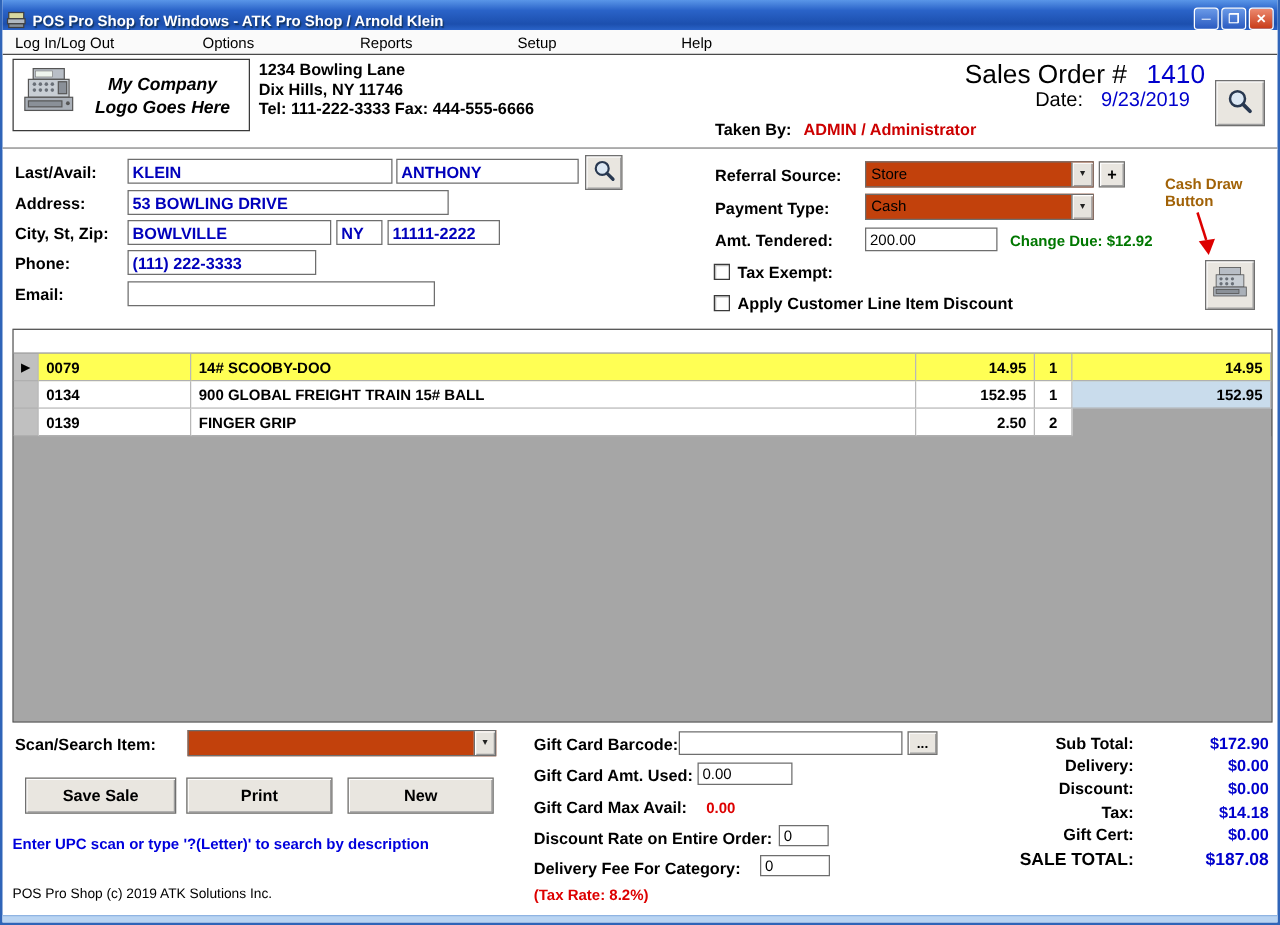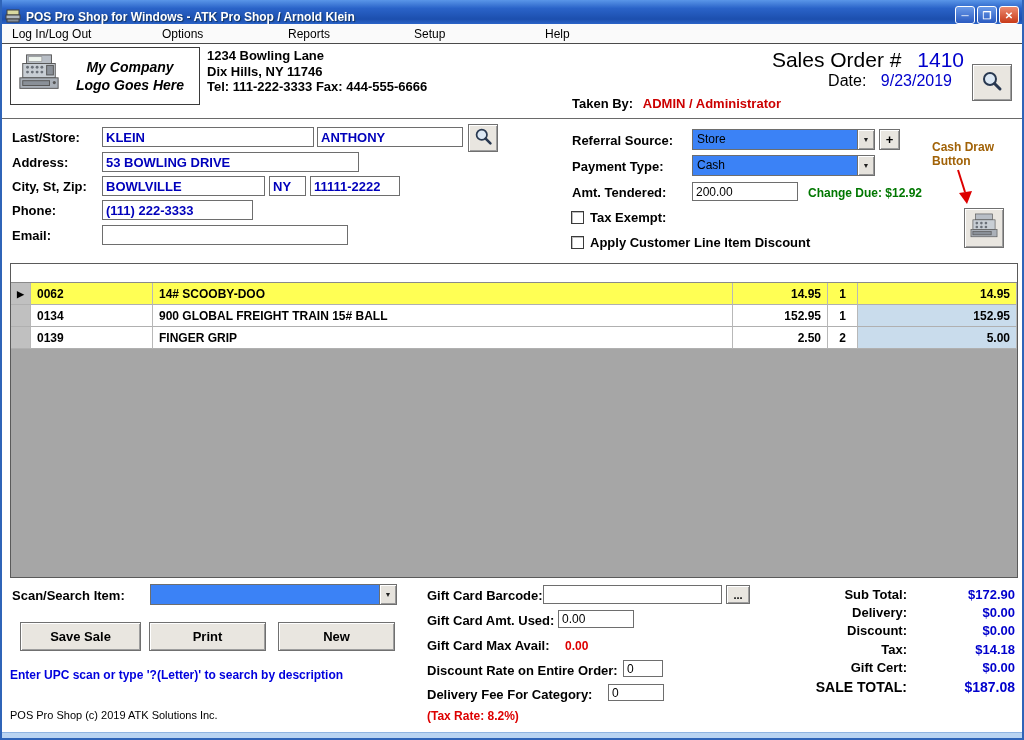--- a/index.html
+++ b/index.html
@@ -40,21 +40,21 @@
     padding:0 3px; outline:none;
   }
   .field.num { font-weight:normal; color:#000; font-size:12px; }
   .push {
     position:absolute; background:#e9e6e0; border:1px solid #707070;
     box-shadow:inset 1px 1px 0 #ffffff, inset -1px -1px 0 #9e9e9e;
     font-family:inherit; font-size:13px; font-weight:bold; color:#000; cursor:pointer;
     display:flex; align-items:center; justify-content:center;
   }
   .dropdown {
-    position:absolute; height:21px; background:#3b82f6; border:1px solid #6e6e6e;
+    position:absolute; height:21px; background:#c2410c; border:1px solid #6e6e6e;
     display:flex; cursor:pointer;
   }
   .dd-text { flex:1; font-size:12px; line-height:19px; padding:0 4px; overflow:hidden; white-space:nowrap; }
   .dd-btn {
     width:17px; background:#e6e3dd; border-left:1px solid #6e6e6e;
     box-shadow:inset 1px 1px 0 #fff, inset -1px -1px 0 #999;
     display:flex; align-items:center; justify-content:center; font-size:7px; color:#222;
   }
   .cb {
     position:absolute; width:13px; height:13px; background:#fff;
@@ -187,21 +187,21 @@
     <span>
       <svg width="22" height="22" viewBox="0 0 22 22">
           <circle cx="9" cy="9" r="6" fill="#dce8f4" stroke="#283850" stroke-width="2"></circle>
           <line x1="13.5" y1="13.5" x2="19" y2="19" stroke="#283850" stroke-width="3" stroke-linecap="round"></line>
         </svg>
     </span>
   </div>
 
   <div class="sep"></div>
 
-  <span class="lbl" style="left:10px;top:130px">Last/Store:</span>
+  <span class="lbl" style="left:10px;top:130px">Last/Avail:</span>
   <input class="field" style="left: 100px; top: 127px; width: 212px;" value="KLEIN">
   <input class="field" style="left: 315px; top: 127px; width: 146px;" value="ANTHONY">
   <div class="push" style="left:466px;top:124px;width:30px;height:28px">
     <span>
       <svg width="19" height="19" viewBox="0 0 22 22">
           <circle cx="9" cy="9" r="6" fill="#dce8f4" stroke="#283850" stroke-width="2"></circle>
           <line x1="13.5" y1="13.5" x2="19" y2="19" stroke="#283850" stroke-width="3" stroke-linecap="round"></line>
         </svg>
     </span>
   </div>
@@ -277,41 +277,40 @@
       <div class="c-upc">UPC Scan</div>
       <div class="c-desc">Description</div>
       <div class="c-price ra">Price</div>
       <div class="c-qty ca">Qty</div>
       <div class="c-total ra">Draw</div>
     </div>
     <div class="gr sel">
       <div class="c-mark">
           <span>▶</span>
         </div>
-      <div class="c-upc">0062</div>
+      <div class="c-upc">0079</div>
       <div class="c-desc">14# SCOOBY-DOO</div>
       <div class="c-price ra">14.95</div>
       <div class="c-qty ca">1</div>
       <div class="c-total ra">14.95</div>
     </div>
     <div class="gr">
       <div class="c-mark"></div>
       <div class="c-upc">0134</div>
       <div class="c-desc">900 GLOBAL FREIGHT TRAIN 15# BALL</div>
       <div class="c-price ra">152.95</div>
       <div class="c-qty ca">1</div>
       <div class="c-total ra blue-cell">152.95</div>
     </div>
     <div class="gr">
       <div class="c-mark"></div>
       <div class="c-upc">0139</div>
       <div class="c-desc">FINGER GRIP</div>
       <div class="c-price ra">2.50</div>
       <div class="c-qty ca">2</div>
-      <div class="c-total ra blue-cell">5.00</div>
     </div>
     <div class="grid-empty"></div>
   </div>
 
   <span class="lbl" style="left:10px;top:588px">Scan/Search Item:</span>
   <div class="dropdown" style="left:148px;top:584px;width:247px">
     <span class="dd-text"></span>
     <span class="dd-btn">▼</span>
   </div>
 

